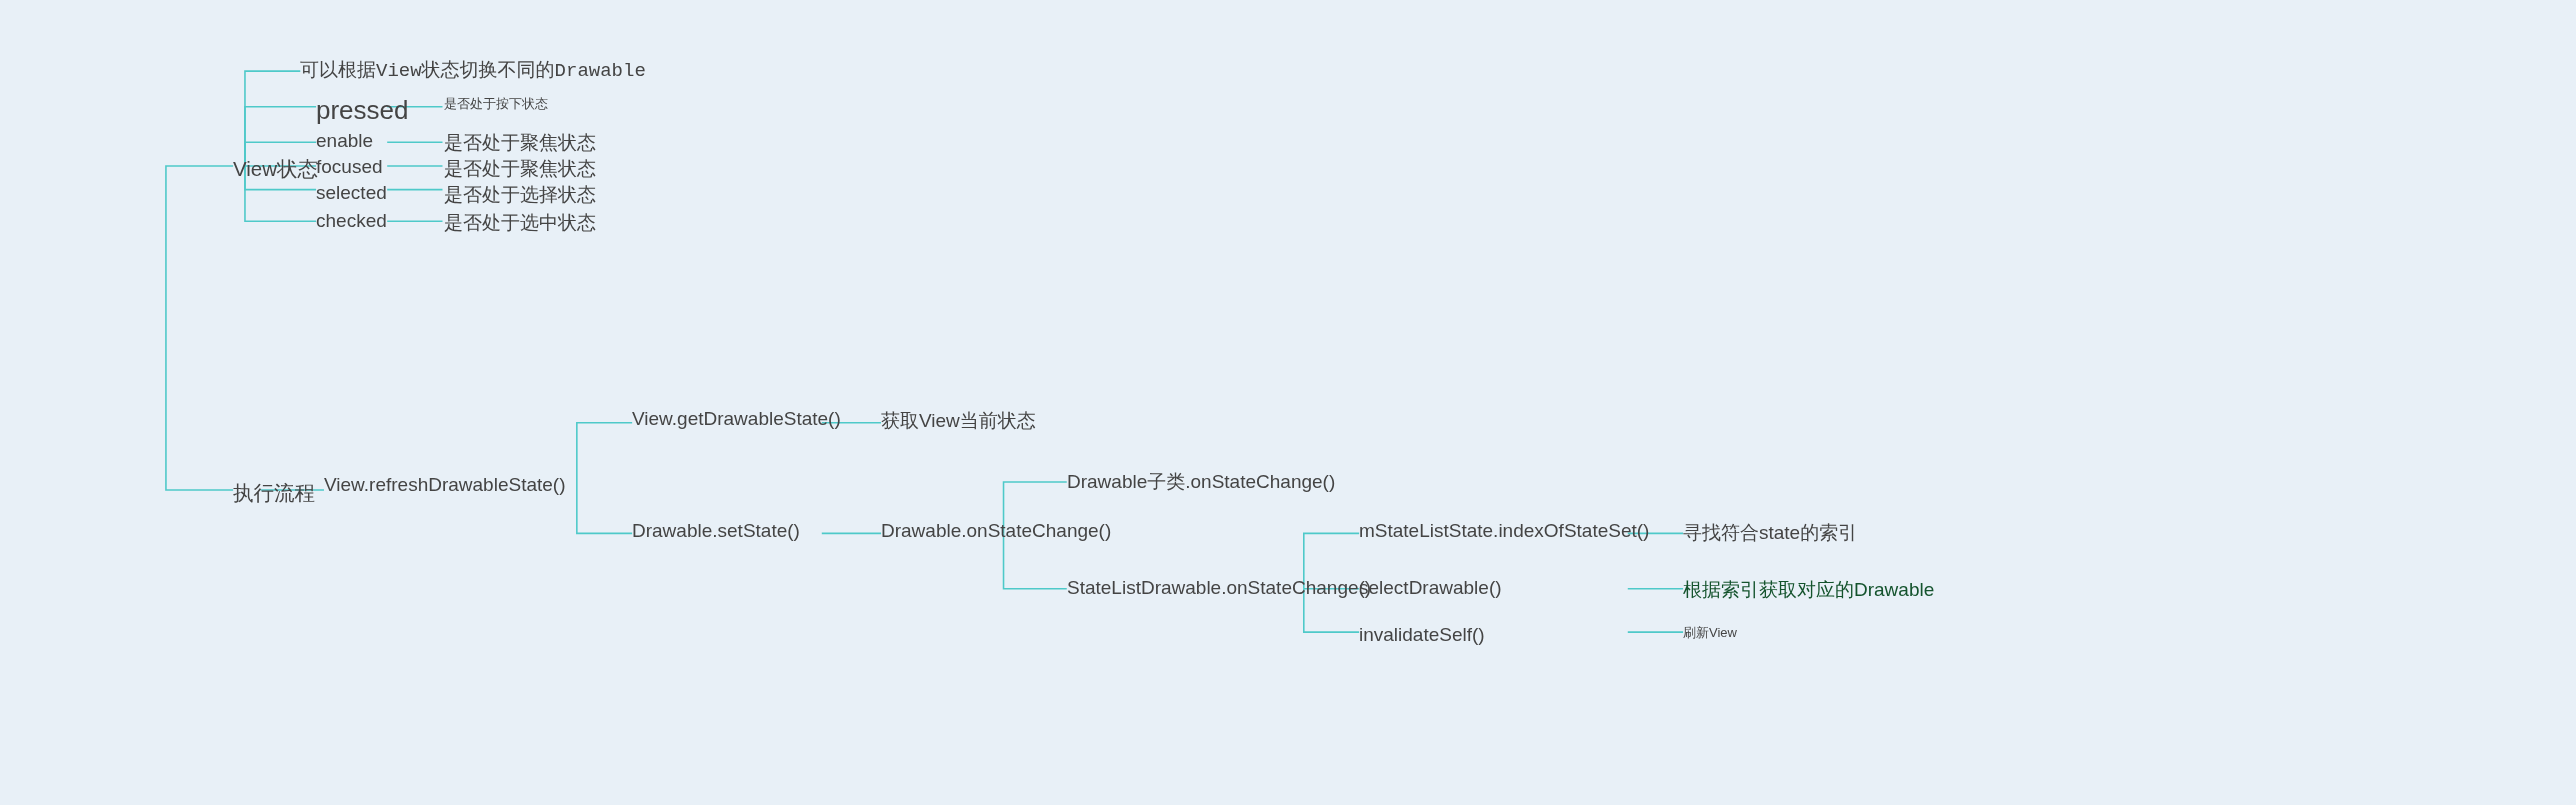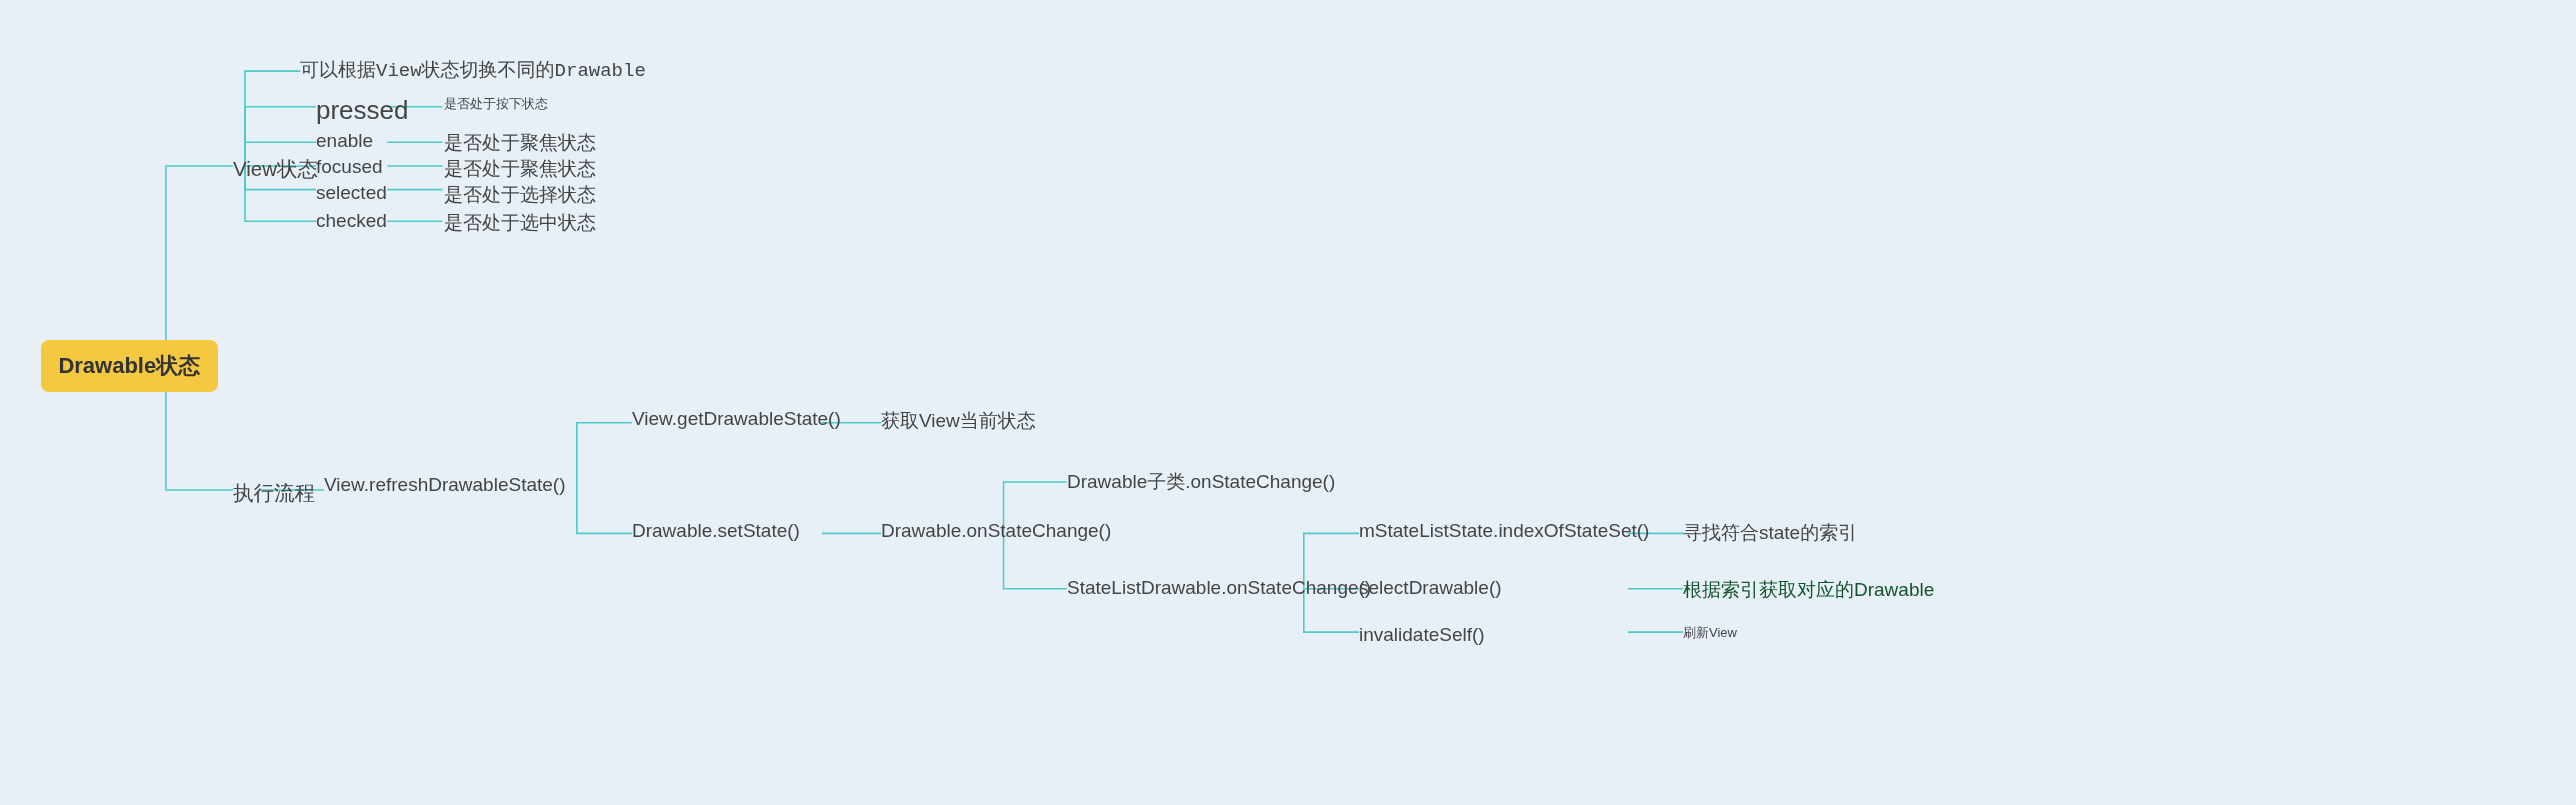--- a/index.html
+++ b/index.html
@@ -92,21 +92,20 @@
 
     <path d="M 1650 745 L 1650 800 L 1720 800" stroke="#4ec9c9" stroke-width="2" fill="none"></path>
 
     <path d="M 2060 675 L 2130 675" stroke="#4ec9c9" stroke-width="2" fill="none"></path>
 
     <path d="M 2060 745 L 2130 745" stroke="#4ec9c9" stroke-width="2" fill="none"></path>
 
     <path d="M 2060 800 L 2130 800" stroke="#4ec9c9" stroke-width="2" fill="none"></path>
   </svg>
 
-  <div class="root-node" style="left:41px; top:340px;">Drawable状态</div>
 
   <div class="label" style="left:233px; top:155px; font-size:20.5px; color:#444;">View状态</div>
 
   <div class="label" style="left:233px; top:479px; font-size:20.5px; color:#444;">执行流程</div>
 
   <div class="label" style="left:300px; top:57px; font-size:19px; color:#444;font-family:Liberation Mono, monospace;">可以根据View状态切换不同的Drawable</div>
 
   <div class="label" style="left:316px; top:95px; font-size:26px; color:#444;">pressed</div>
 
   <div class="label" style="left:316px; top:130px; font-size:19px; color:#444;">enable</div>

